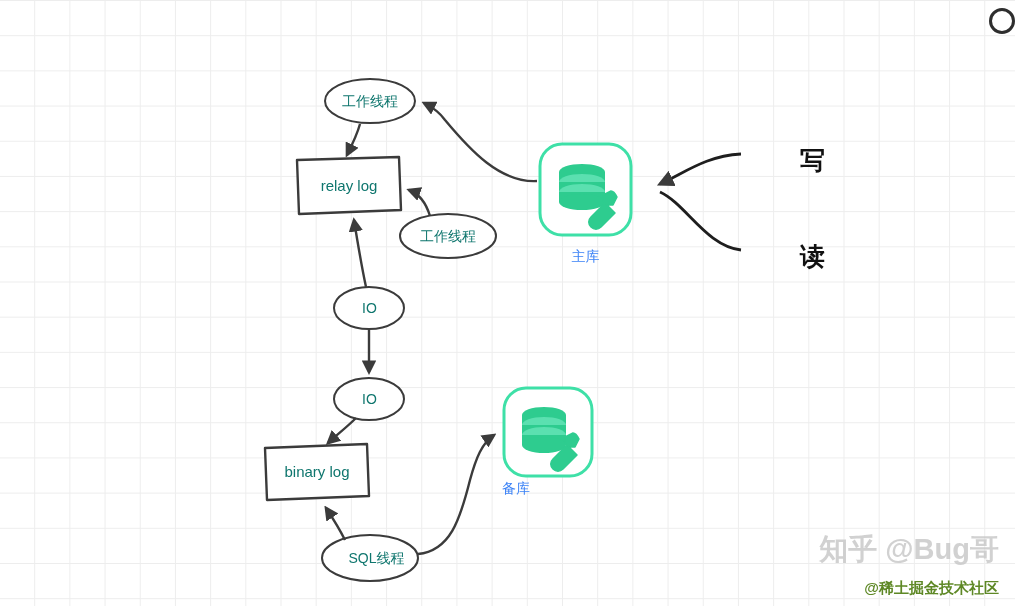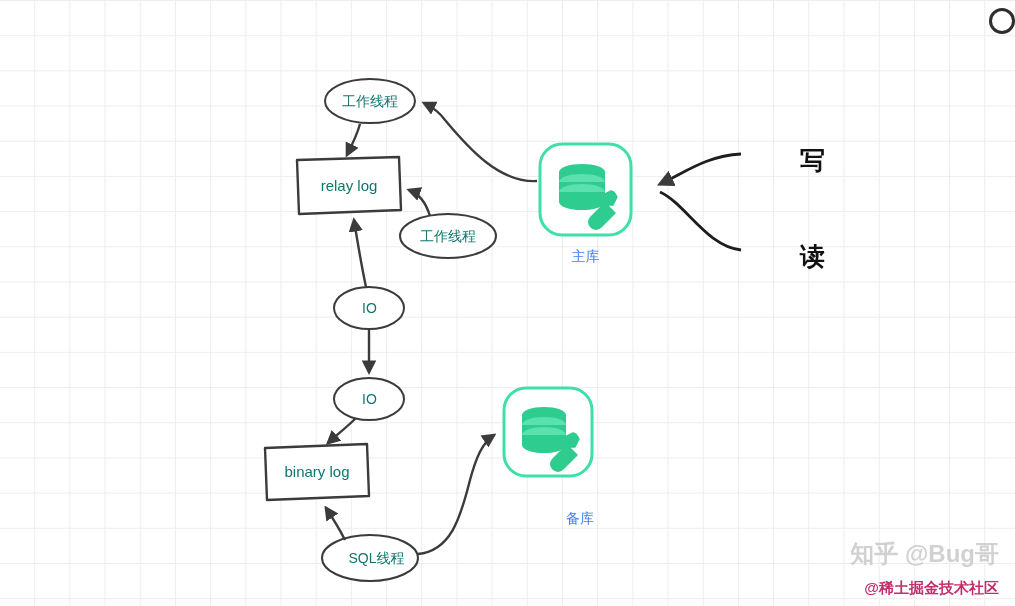--- a/index.html
+++ b/index.html
@@ -52,33 +52,33 @@
     font-size: 25px;
     font-weight: bold;
     color: #111;
     white-space: nowrap;
     letter-spacing: 1px;
   }
   .watermark-main {
     position: absolute;
     right: 16px;
     bottom: 36px;
-    font-size: 24px;
+    font-size: 29px;
     font-weight: bold;
     color: #c9c9c9;
     white-space: nowrap;
     opacity: 0.85;
   }
   .watermark-sub {
     position: absolute;
     right: 16px;
     bottom: 8px;
     font-size: 15px;
     font-weight: bold;
-    color: #be185d;
+    color: #4d7c0f;
     white-space: nowrap;
     opacity: 0.9;
   }
   .corner-mark {
     position: absolute;
     right: 0px;
     top: 8px;
     width: 26px;
     height: 26px;
     border-radius: 50%;
@@ -187,21 +187,21 @@
         <ellipse cx="24" cy="28" rx="22" ry="8" fill="#5be0b0"></ellipse>
         <rect x="2" y="28" width="44" height="10" fill="#2ecc8f"></rect>
         <ellipse cx="24" cy="38" rx="22" ry="8" fill="#2ecc8f"></ellipse>
       </g>
       <g transform="translate(45,45)" fill="#2ecc8f">
         <path d="M 26 2 L 18 6 L 18 12 L 22 16 L 28 16 L 32 8 C 30 4 28 2 26 2 Z
                  M 20 14 L 6 28 C 3 31 3 35 6 38 C 9 41 13 41 16 38 L 30 24 Z" stroke="#2ecc8f" stroke-width="1.5" stroke-linejoin="round"></path>
       </g>
     </svg>
   </div>
-  <div class="db-caption" style="left:502px; top:510px; width:92px; text-align:right;">备库</div>
+  <div class="db-caption" style="left:502px; top:480px; width:92px; text-align:left;">备库</div>
 
   <div class="rw-label" style="left:800px; top:144px;">写</div>
 
   <div class="rw-label" style="left:800px; top:240px;">读</div>
 
   <div class="watermark-main">知乎 @Bug哥</div>
   <div class="watermark-sub">@稀土掘金技术社区</div>
 
 </div>
 

